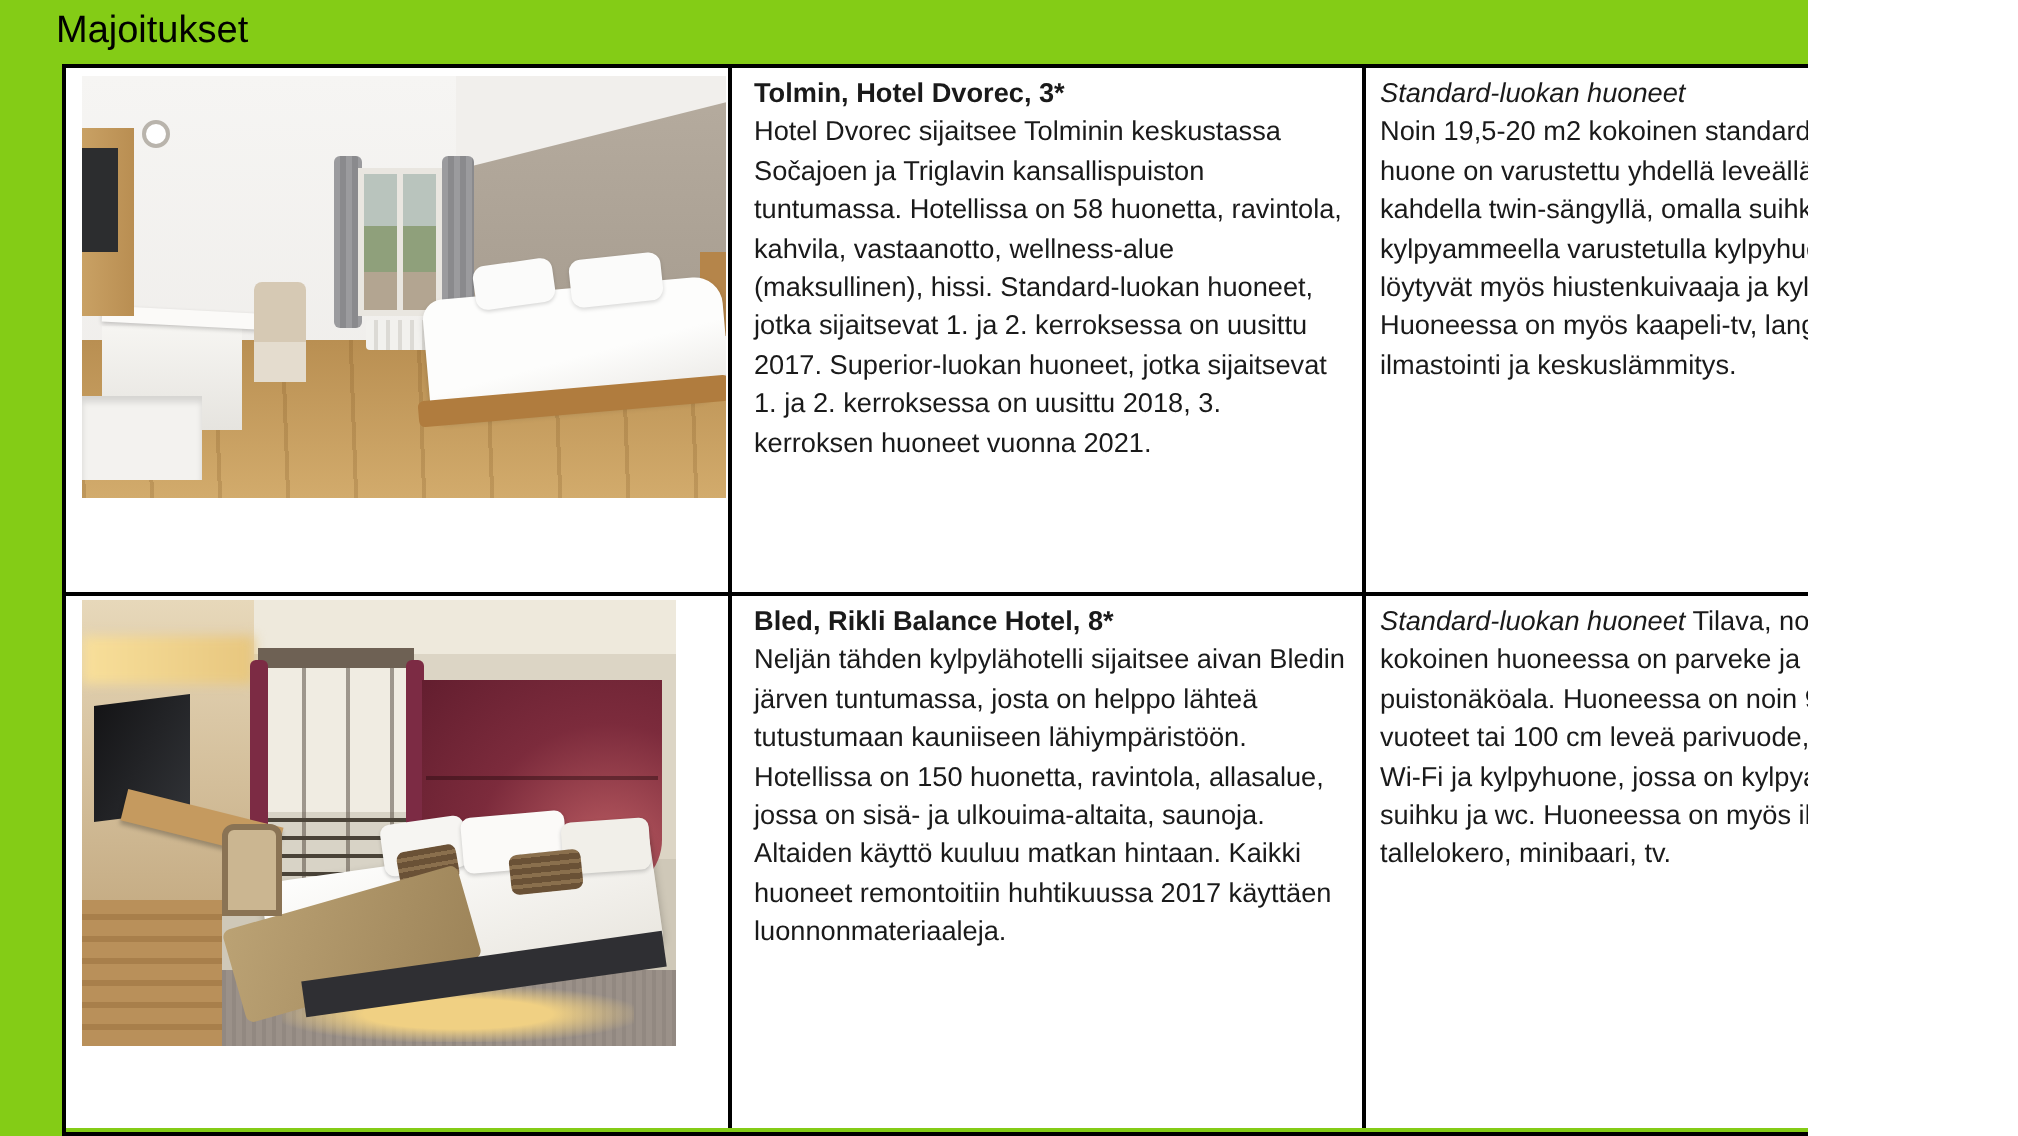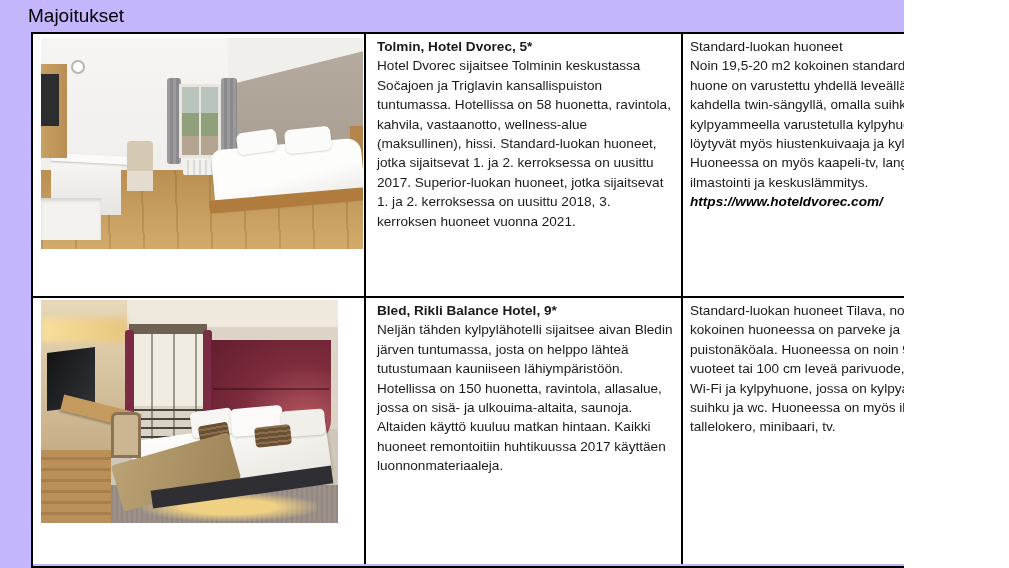--- a/index.html
+++ b/index.html
@@ -1,30 +1,30 @@
 <!DOCTYPE html>
 <html><head>
 <meta charset="utf-8">
 <style>
   html,body{margin:0;padding:0;background:#ffffff;}
-  .page{position:relative;width:904px;height:568px;background:#c4b5fd;
+  .page{position:relative;width:904px;height:568px;background:#84cc16;
         font-family:"Liberation Sans",sans-serif;color:#1a1a1a;overflow:hidden;}
   .doc-title{position:absolute;left:28px;top:5px;font-size:19px;font-weight:400;color:#000;}
   .acc-table{position:absolute;left:31px;top:32px;width:967px;height:532px;
              border:2px solid #000;display:grid;
              grid-template-columns:333px 317px 315px;grid-template-rows:264px 266px;}
   .cell{box-sizing:border-box;border-right:2px solid #000;border-bottom:2px solid #000;
         overflow:hidden;background:#fff;}
   .cell.last-col{border-right:none;}
   .cell.last-row{border-bottom:none;}
   .txt{font-size:13.6px;line-height:19.4px;}
   .cell-hotel{padding:3px 8px 0 11px;}
   .cell-room{padding:3px 8px 0 7px;}
   .b{font-weight:bold;}
-  .i{}
+  .i{font-style:italic;}
   .url-link{display:block;font-weight:bold;font-style:italic;color:#000;
             text-decoration:none;overflow-wrap:break-word;cursor:pointer;}
   p{margin:0;}
   .abs{position:absolute;}
   .photo{position:relative;overflow:hidden;background:#f4f3f1;}
   .photo1{margin:4px 0 0 8px;width:322px;height:211px;}
   .photo2{margin:2px 0 0 8px;width:297px;height:223px;}
 
   
   .s1-wallL{inset:0;background:linear-gradient(180deg,#f6f5f3,#edebe8);}
@@ -145,28 +145,27 @@
         <div class="abs s1-desktop"></div>
         <div class="abs s1-bench"></div>
         <div class="abs s1-chair"></div>
         <div class="abs s1-tvpanel"></div>
         <div class="abs s1-tv"></div>
         <div class="abs s1-clock"></div>
       </div>
     </div>
 
     <div class="cell cell-hotel txt">
-      <p class="b">Tolmin, Hotel Dvorec, 5*</p>
+      <p class="b">Tolmin, Hotel Dvorec, 3*</p>
       <p>Hotel Dvorec sijaitsee Tolminin keskustassa Sočajoen ja Triglavin kansallispuiston tuntumassa. Hotellissa on 58 huonetta, ravintola, kahvila, vastaanotto, wellness-alue (maksullinen), hissi.  Standard-luokan huoneet, jotka  sijaitsevat 1. ja 2. kerroksessa on uusittu 2017. Superior-luokan huoneet, jotka sijaitsevat 1. ja 2. kerroksessa on uusittu 2018, 3. kerroksen huoneet vuonna 2021.</p>
     </div>
 
     <div class="cell cell-room txt last-col">
       <p class="i">Standard-luokan huoneet</p>
       <p>Noin 19,5-20 m2 kokoinen standard-luokan huone on varustettu yhdellä leveällä sängyllä tai kahdella twin-sängyllä, omalla suihkulla tai kylpyammeella varustetulla kylpyhuoneella, josta löytyvät myös hiustenkuivaaja ja kylpytuotteet. Huoneessa on myös kaapeli-tv, langaton internet, ilmastointi ja keskuslämmitys.</p>
-      <a class="url-link">https://www.hoteldvorec.com/</a>
     </div>
 
     <div class="cell cell-photo last-row">
       <div class="photo photo2" aria-label="Rikli Balance Hotel room: burgundy headboard wall, white bed with beige runner, balcony window, wooden desk and warm lighting">
         <div class="abs s2-wall"></div>
         <div class="abs s2-wood"></div>
         <div class="abs s2-glow"></div>
         <div class="abs s2-tv"></div>
         <div class="abs s2-winbar"></div>
         <div class="abs s2-win"></div>
@@ -185,21 +184,21 @@
         <div class="abs s2-cush s2-cush2"></div>
         <div class="abs s2-runner"></div>
         <div class="abs s2-base"></div>
         <div class="abs s2-bench"></div>
         <div class="abs s2-desk"></div>
         <div class="abs s2-chair"></div>
       </div>
     </div>
 
     <div class="cell cell-hotel txt last-row">
-      <p class="b">Bled, Rikli Balance Hotel, 9*</p>
+      <p class="b">Bled, Rikli Balance Hotel, 8*</p>
       <p>Neljän tähden kylpylähotelli sijaitsee aivan Bledin järven tuntumassa, josta on helppo lähteä tutustumaan kauniiseen lähiympäristöön. Hotellissa on 150 huonetta, ravintola, allasalue, jossa on sisä- ja ulkouima-altaita, saunoja. Altaiden käyttö kuuluu matkan hintaan. Kaikki huoneet remontoitiin huhtikuussa 2017 käyttäen luonnonmateriaaleja.</p>
     </div>
 
     <div class="cell cell-room txt last-col last-row">
       <p><span class="i">Standard-luokan huoneet</span> <span>Tilava, noin 22-26 m2 kokoinen huoneessa on parveke ja puistonäköala. Huoneessa on noin 90 cm levät vuoteet tai 100 cm leveä parivuode, vedenkeitin, Wi-Fi ja kylpyhuone, jossa on kylpyamme tai suihku ja wc.  Huoneessa on myös ilmastointi, tallelokero, minibaari, tv.</span></p>
     </div>
 
   </div>
 </div>
 

